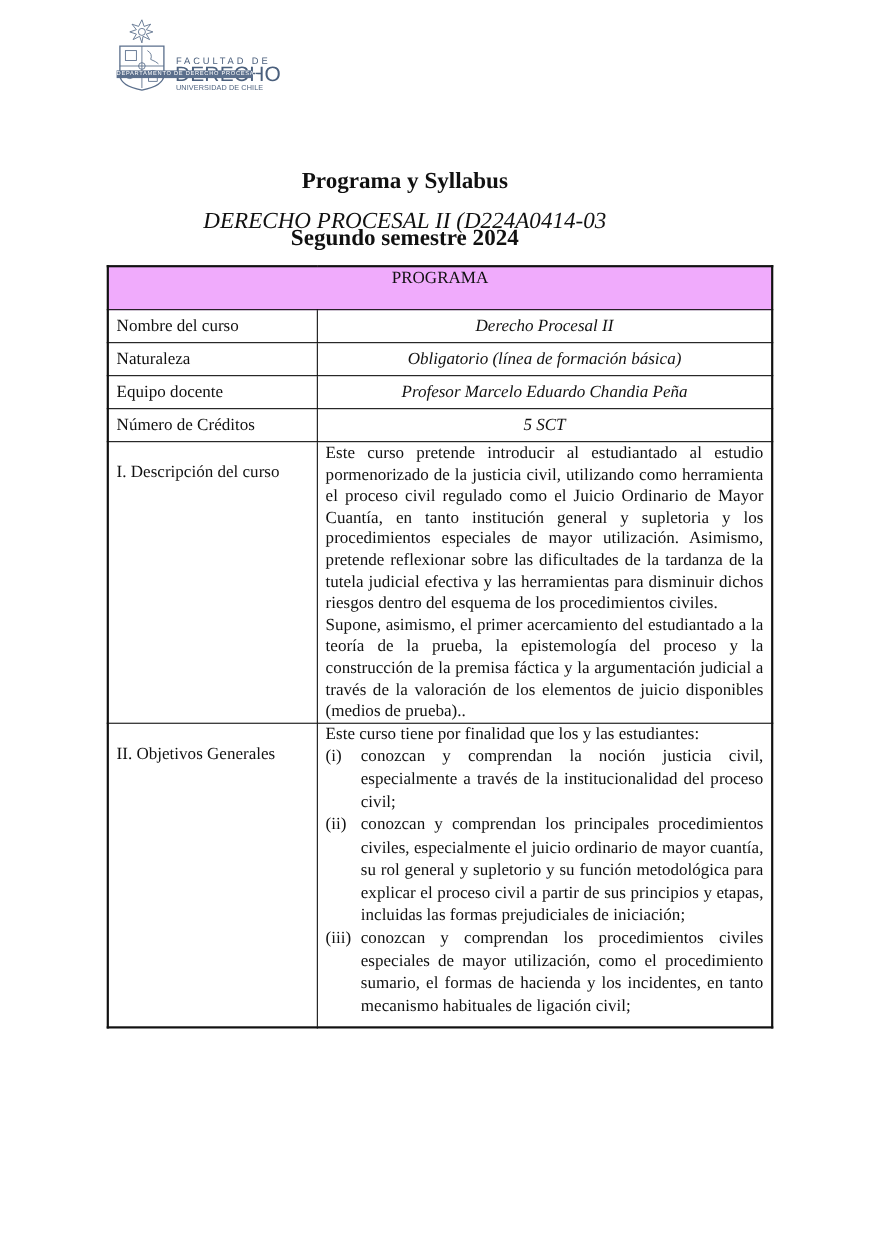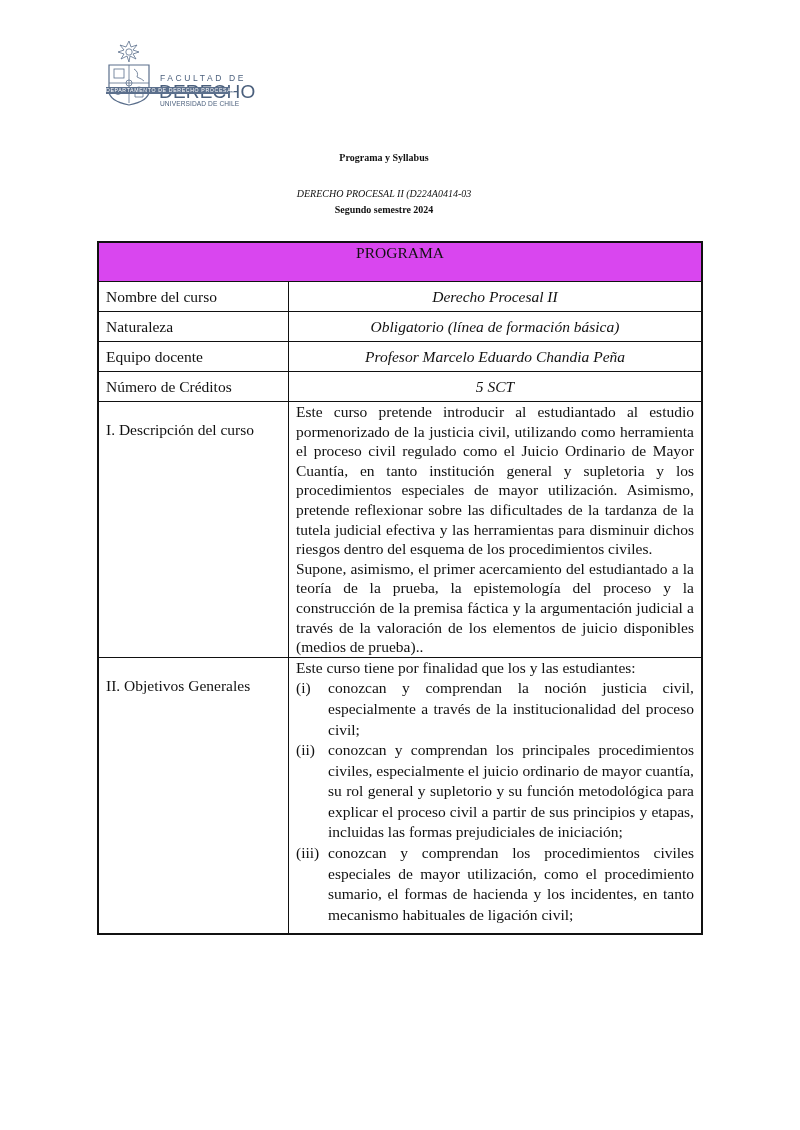--- a/index.html
+++ b/index.html
@@ -1,32 +1,32 @@
 <!DOCTYPE html>
 <html><head>
   <meta charset="utf-8">
   <style>
     html, body { margin: 0; padding: 0; background: #ffffff; }
     body { width: 800px; height: 1130px; position: relative; overflow: hidden;
       font-family: "DejaVu Serif", "Liberation Serif", serif; color: #111; }
-    .logo { position: absolute; left: 106px; top: 39px; width: 126px; height: 70px; }
+    .logo { position: absolute; left: 106px; top: 16px; width: 126px; height: 70px; }
     .logo-emblem { position: absolute; left: 0; top: 0; width: 46px; height: 70px; }
     .logo-text { position: absolute; left: 54px; top: 34px; color: #4a5f7c; font-family: "Liberation Sans", sans-serif; }
     .logo-facultad { position: absolute; left: 0; top: 0; font-size: 8.5px; letter-spacing: 2.6px; white-space: nowrap; }
     .logo-derecho { position: absolute; left: -1px; top: 9px; font-size: 19px; letter-spacing: 0.2px; white-space: nowrap; line-height: 19px; }
     .logo-uchile { position: absolute; left: 0; top: 27px; font-size: 6.6px; letter-spacing: 0.1px; white-space: nowrap; }
     .logo-depto { position: absolute; left: 0px; top: 48px; width: 124px; background: #5b6f8c; color: #fff; font-size: 5.2px; letter-spacing: 0.65px; text-align: center; white-space: nowrap; line-height: 7px; font-family: "Liberation Sans", sans-serif;}
-    .headings { position: absolute; left: 16px; width: 736px; text-align: center; font-family: "Liberation Serif", serif; font-size: 10px; }
+    .headings { position: absolute; left: 0; width: 736px; text-align: center; font-family: "Liberation Serif", serif; font-size: 21px; }
     .h-prog { top: 152px; font-weight: bold; }
     .h-course { top: 188px; font-style: italic; }
     .h-sem { top: 204px; font-weight: bold; text-align: center; }
     table.prog { position: absolute; left: 97px; top: 241px; width: 606px; border-collapse: collapse;
       font-family: "Liberation Serif", serif; font-size: 15.5px; border: 2px solid #111; }
     table.prog td { border: 1.5px solid #111; vertical-align: top; }
-    .hdr td { background: #d946ef; text-align: center; height: 36px; vertical-align: middle; }
+    .hdr td { background: #f0abfc; text-align: center; height: 36px; vertical-align: middle; }
     .lab { width: 175px; padding: 18px 7px; }
     .short .lab, .short .val { height: 21px; vertical-align: middle; padding-top: 4px; padding-bottom: 4px;}
     .val { padding: 0 7px; }
     .val.center { text-align: center; font-style: italic; }
     .just { text-align: justify; line-height: 19.6px; }
     .lbl-line { line-height: 19.6px; }
     .obj-item { display: flex; line-height: 20.6px; text-align: justify; }
     .obj-num { width: 32px; flex: none; }
     .obj-text { flex: 1; }
     .obj-intro { line-height: 20.6px; }

